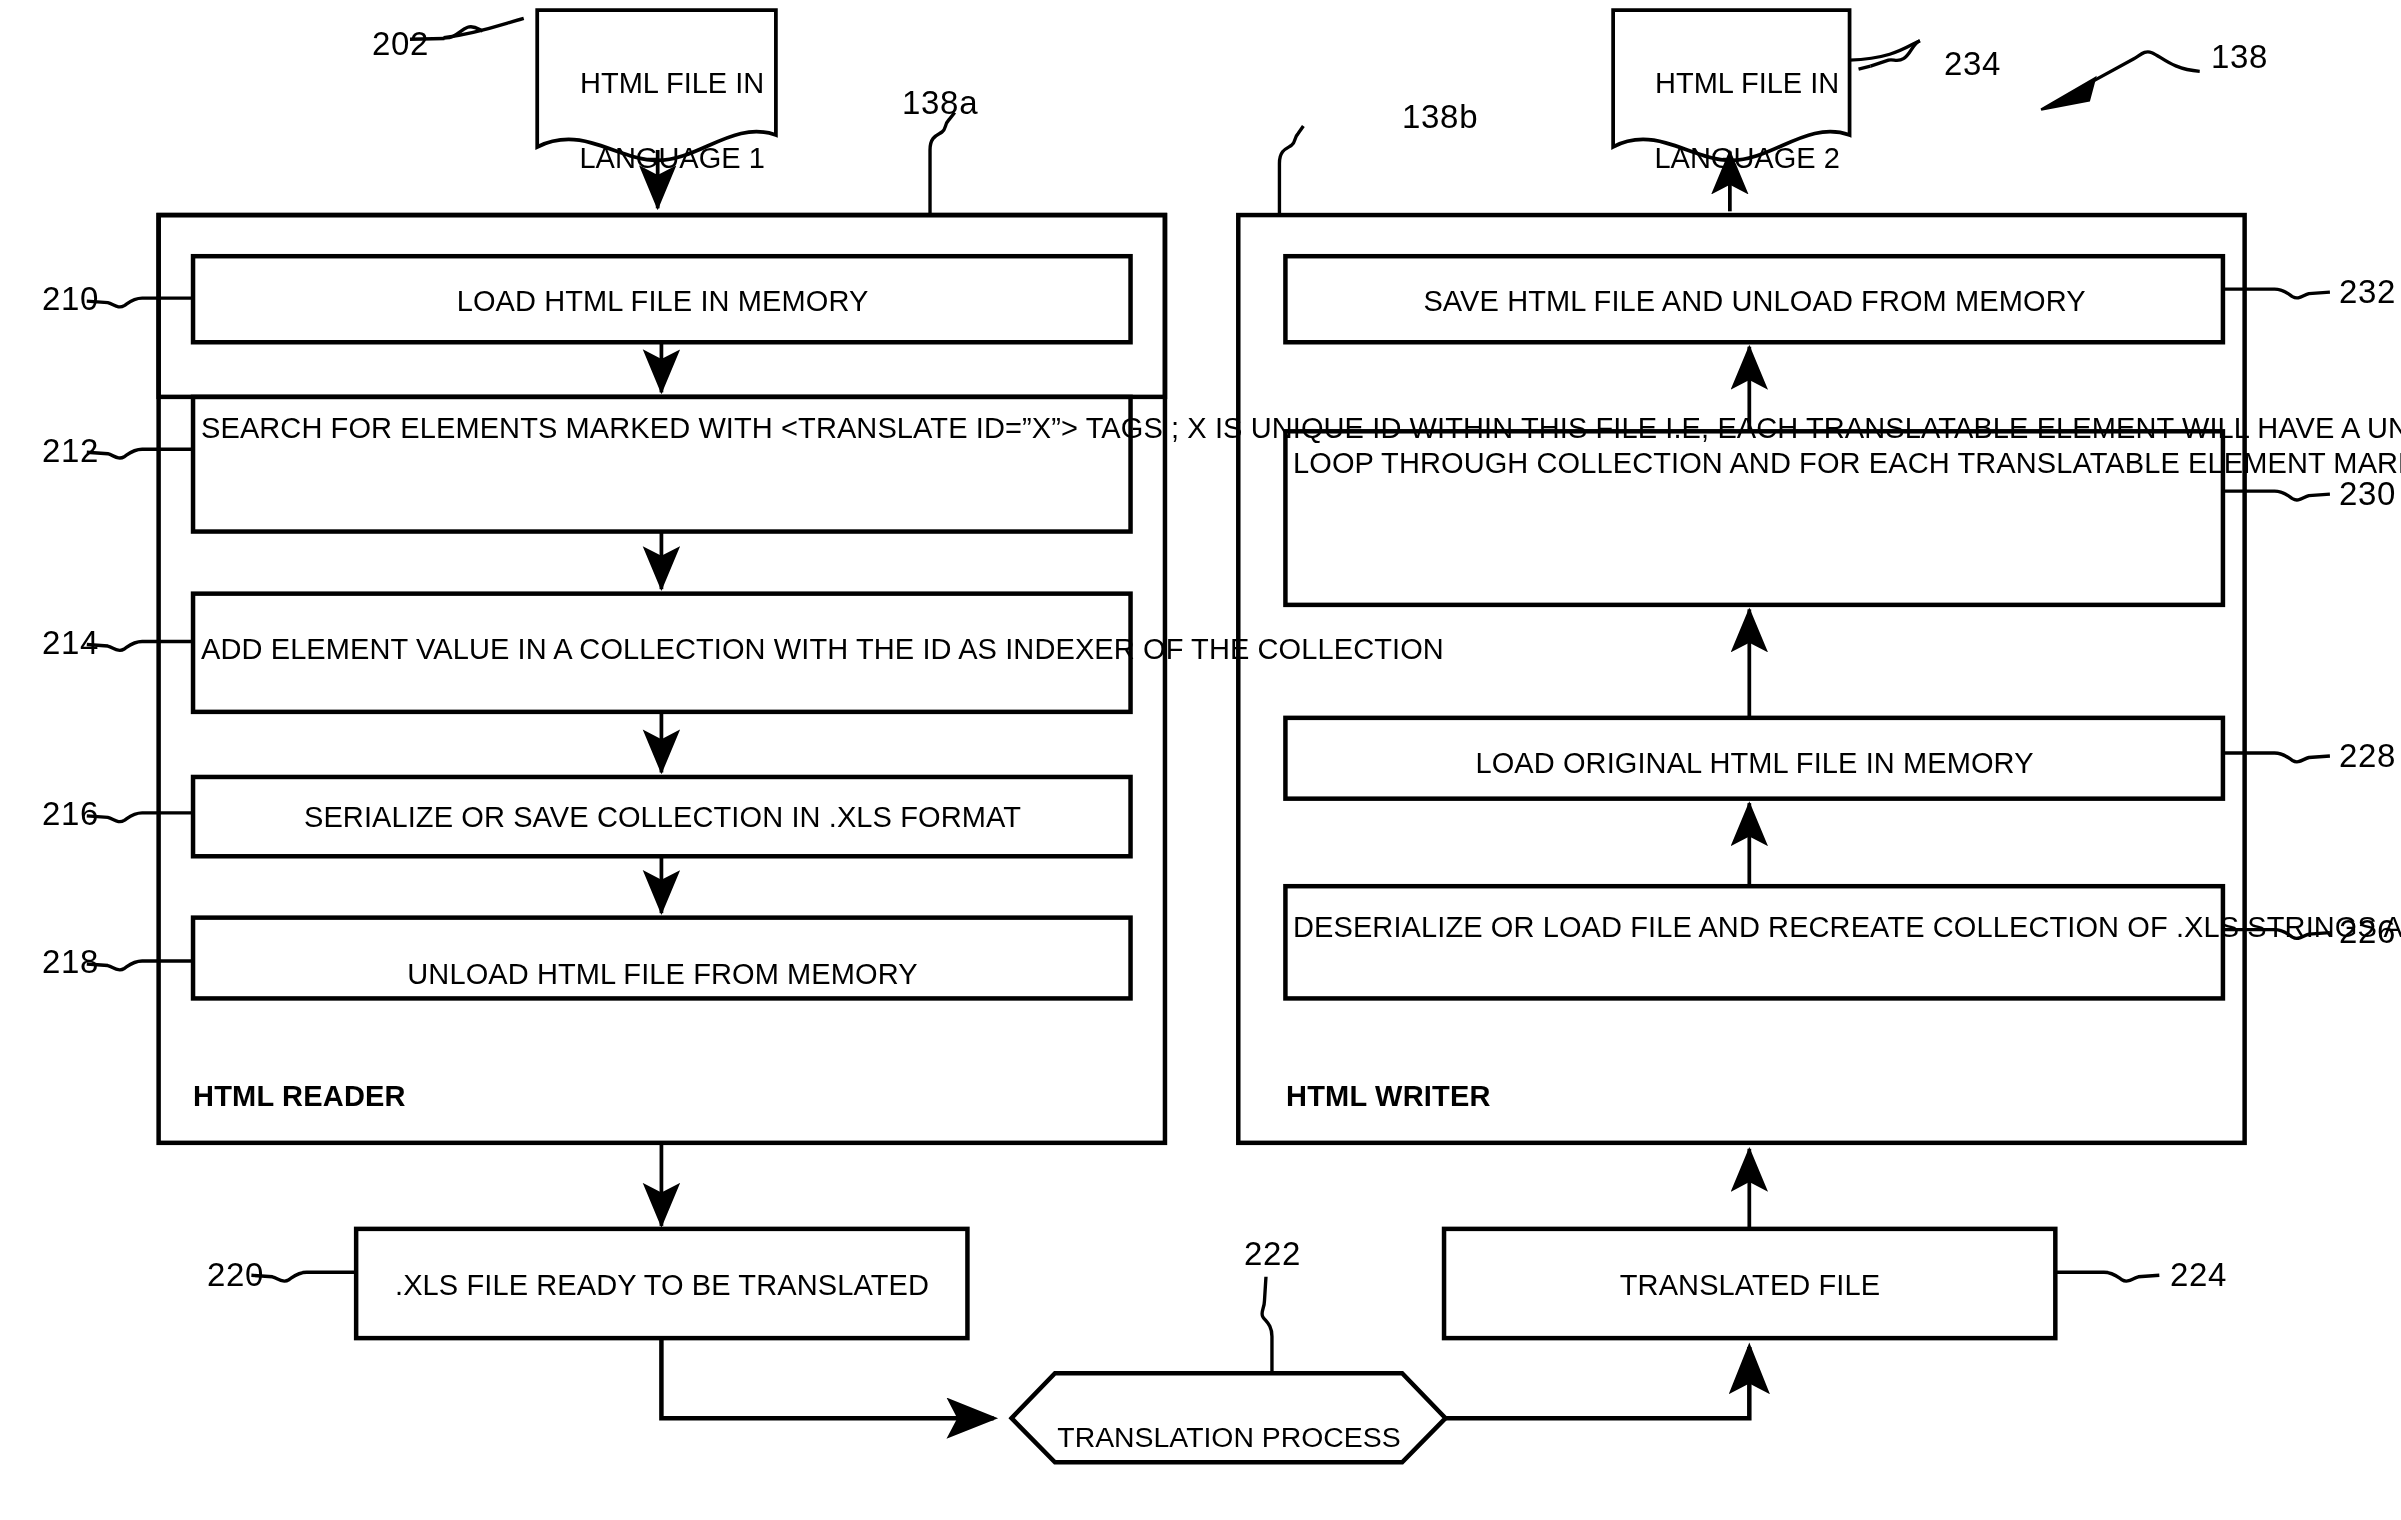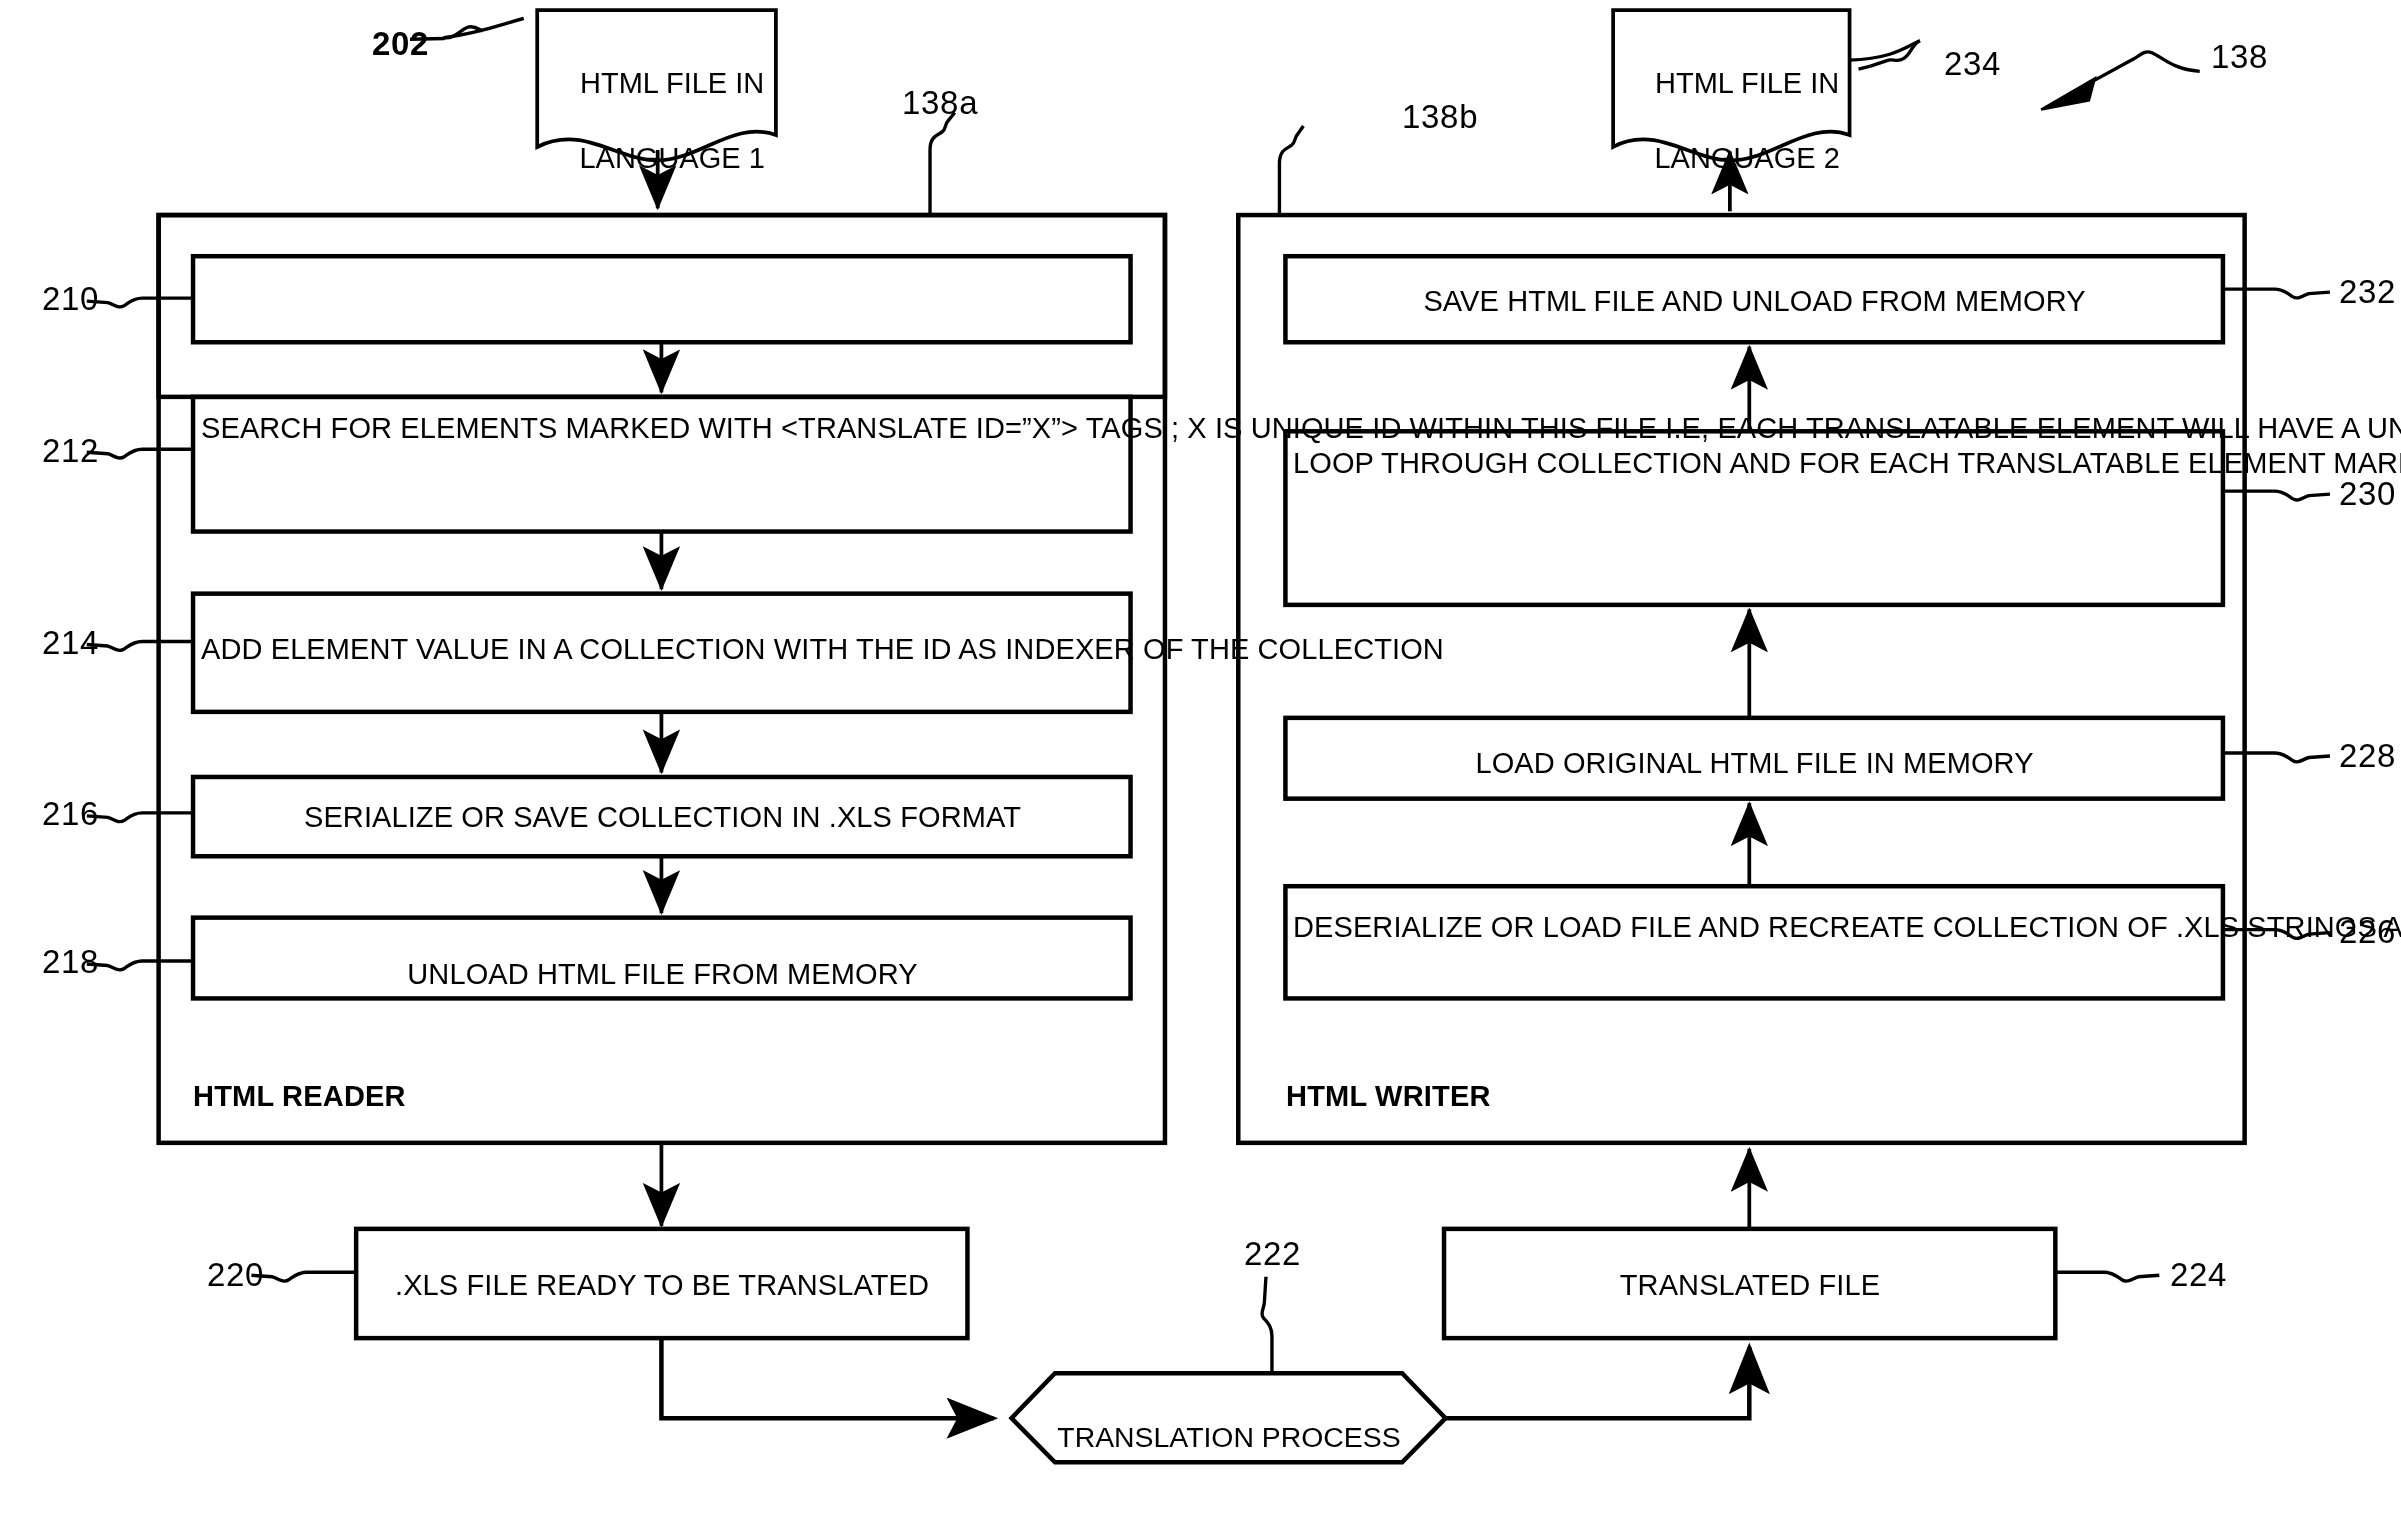--- a/index.html
+++ b/index.html
@@ -124,33 +124,34 @@
 
     <path d="M2747,1700 L2812,1700 C2824,1700 2830,1706 2836,1710 C2844,1715 2850,1708 2858,1706 L2886,1704" fill="none" stroke="#000" stroke-width="4.5"></path>
 
     <line x1="2338" y1="1642" x2="2338" y2="1535" stroke="#000" stroke-width="5" marker-end="url(#ar)"></line>
   </svg>
 
   <div class="lbl doctext" style="left:540px;top:27px;width:232px;">
     <span>HTML FILE IN</span><br>
     <span>LANGUAGE 1</span>
   </div>
-  <div class="lbl refnum" style="left:372px;top:22.5px;font-weight:bold;">202</div>
+  <div class="lbl refnum" style="left:372px;top:22.5px;">202</div>
 
   <div class="lbl doctext" style="left:1616px;top:27px;width:230px;">
     <span>HTML FILE IN</span><br>
     <span>LANGUAGE 2</span>
   </div>
   <div class="lbl refnum" style="left:1944px;top:43px;">234</div>
 
   <div class="lbl refnum" style="left:2211px;top:36px;">138</div>
 
   <div class="lbl refnum" style="left:902px;top:82px;">138a</div>
   <div class="lbl refnum" style="left:1402px;top:96px;">138b</div>
 
+  <div class="lbl boxtext" style="left:201px;top:283px;width:923px;">LOAD HTML FILE IN MEMORY</div>
   <div class="lbl boxtext" style="left:201px;top:410px;width:923px;">SEARCH FOR ELEMENTS MARKED WITH &lt;TRANSLATE ID=”X”&gt; TAGS ; X IS UNIQUE ID WITHIN THIS FILE I.E, EACH TRANSLATABLE ELEMENT WILL HAVE A UNIQUE ID</div>
   <div class="lbl boxtext" style="left:201px;top:631px;width:923px;">ADD ELEMENT VALUE IN A COLLECTION WITH THE ID AS INDEXER OF THE COLLECTION</div>
   <div class="lbl boxtext" style="left:201px;top:799px;width:923px;">SERIALIZE OR SAVE COLLECTION IN .XLS FORMAT</div>
   <div class="lbl boxtext" style="left:201px;top:940px;width:923px;margin-top:16px;">UNLOAD HTML FILE FROM MEMORY</div>
 
   <div class="lbl refnum" style="left:42px;top:278px;">210</div>
   <div class="lbl refnum" style="left:42px;top:430px;">212</div>
   <div class="lbl refnum" style="left:42px;top:622px;">214</div>
   <div class="lbl refnum" style="left:42px;top:793px;">216</div>
   <div class="lbl refnum" style="left:42px;top:941px;">218</div>

